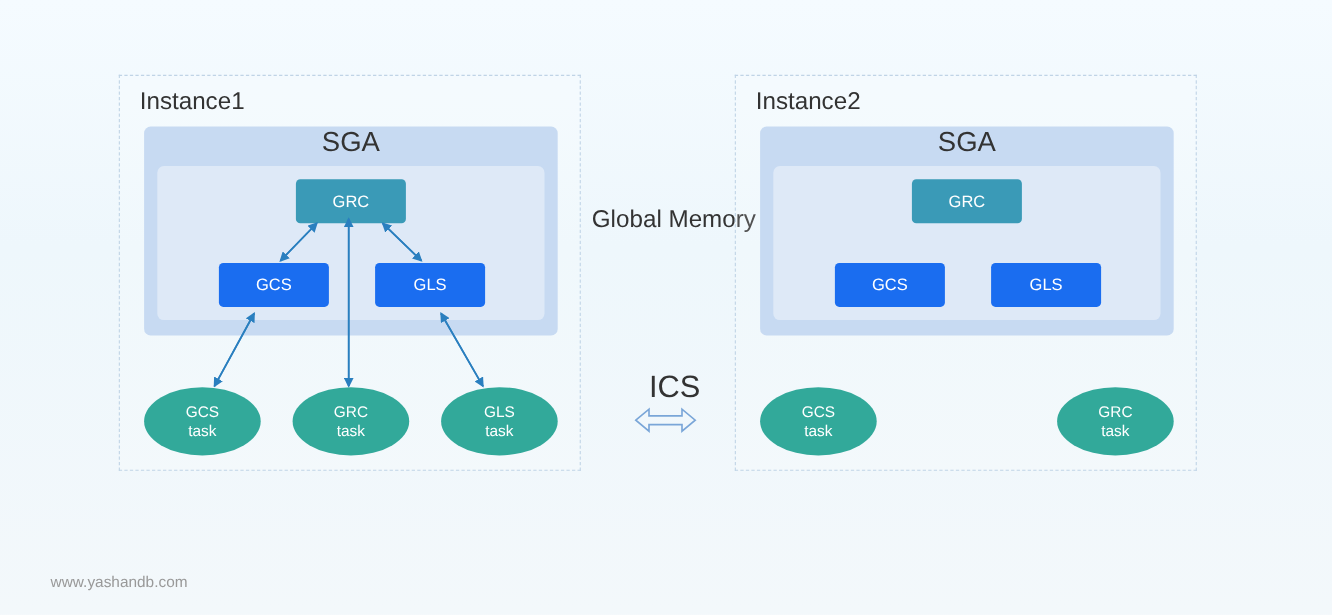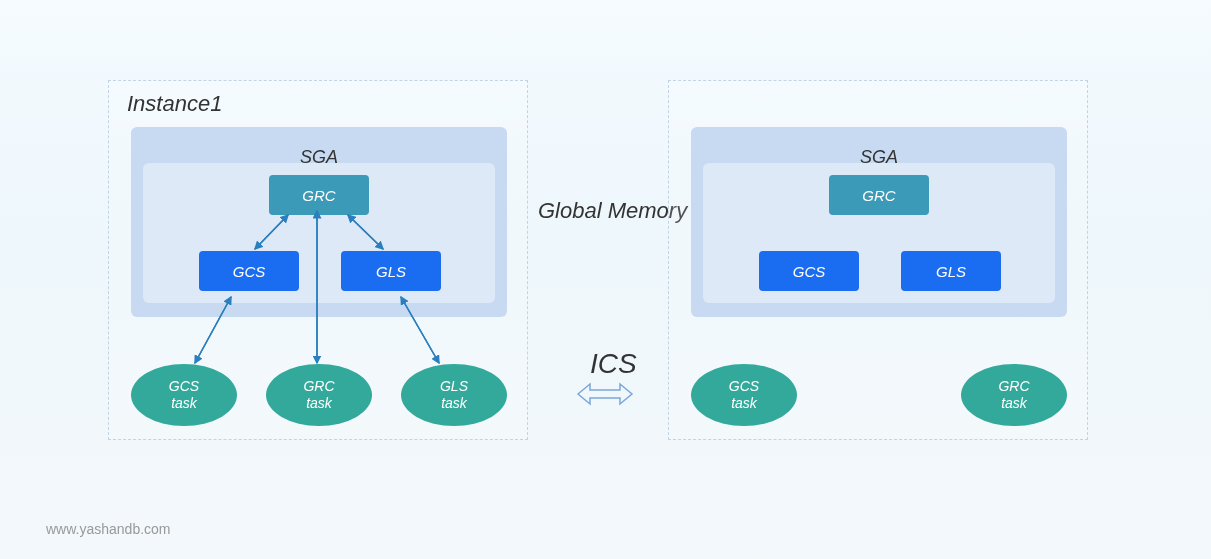--- a/index.html
+++ b/index.html
@@ -7,24 +7,23 @@
     width: 1211px;
     height: 559px;
     background: linear-gradient(180deg, #f5fbff 0%, #eef7fc 40%, #f3f8fb 100%);
     font-family: "Segoe UI", Arial, sans-serif;
     position: relative;
     overflow: hidden;
   }
   .diagram {
     position: absolute;
     left: 108px;
-    top: 80px;
+    top: 68px;
     width: 1000px;
     height: 360px;
-    font-style: italic;
   }
   .instance {
     position: absolute;
     border: 1px dashed #c0d4e6;
     background: rgba(255,255,255,0.15);
     width: 420px;
   }
   .instance.left { left: 0; top: 0; height: 360px; }
   .instance.right { left: 560px; top: 0; height: 360px; }
   .instance-title {
@@ -36,23 +35,23 @@
     position: absolute;
     left: 22px;
     top: 46px;
     width: 376px;
     height: 190px;
     background: #c7daf2;
     border-radius: 6px;
   }
   .sga-title {
     text-align: center;
-    font-size: 18px;
-    color: #333;
-    padding-top: 20px;
+    font-size: 25px;
+    color: #333;
+    padding-top: 0;
   }
   .global-memory-box {
     position: absolute;
     left: 12px;
     top: 36px;
     width: 352px;
     height: 140px;
     background: #dee9f7;
     border-radius: 6px;
   }
@@ -192,20 +191,21 @@
   </div>
 
   <div class="global-memory-label">Global Memory</div>
 
   <div class="ics-label">ICS</div>
   <svg class="ics-arrow" viewBox="0 0 58 28">
     <path d="M2 14 L14 4 L14 10 L44 10 L44 4 L56 14 L44 24 L44 18 L14 18 L14 24 Z" fill="none" stroke="#7aa6d8" stroke-width="1.5"></path>
   </svg>
 
   <div class="instance right">
+    <div class="instance-title">Instance2</div>
     <div class="sga">
       <div class="sga-title">SGA</div>
       <div class="global-memory-box">
         <div class="grc-box">GRC</div>
         <div class="gcs-box">GCS</div>
         <div class="gls-box">GLS</div>
       </div>
     </div>
     <div class="task-row">
       <div class="task-ellipse">GCS<br>task</div>

